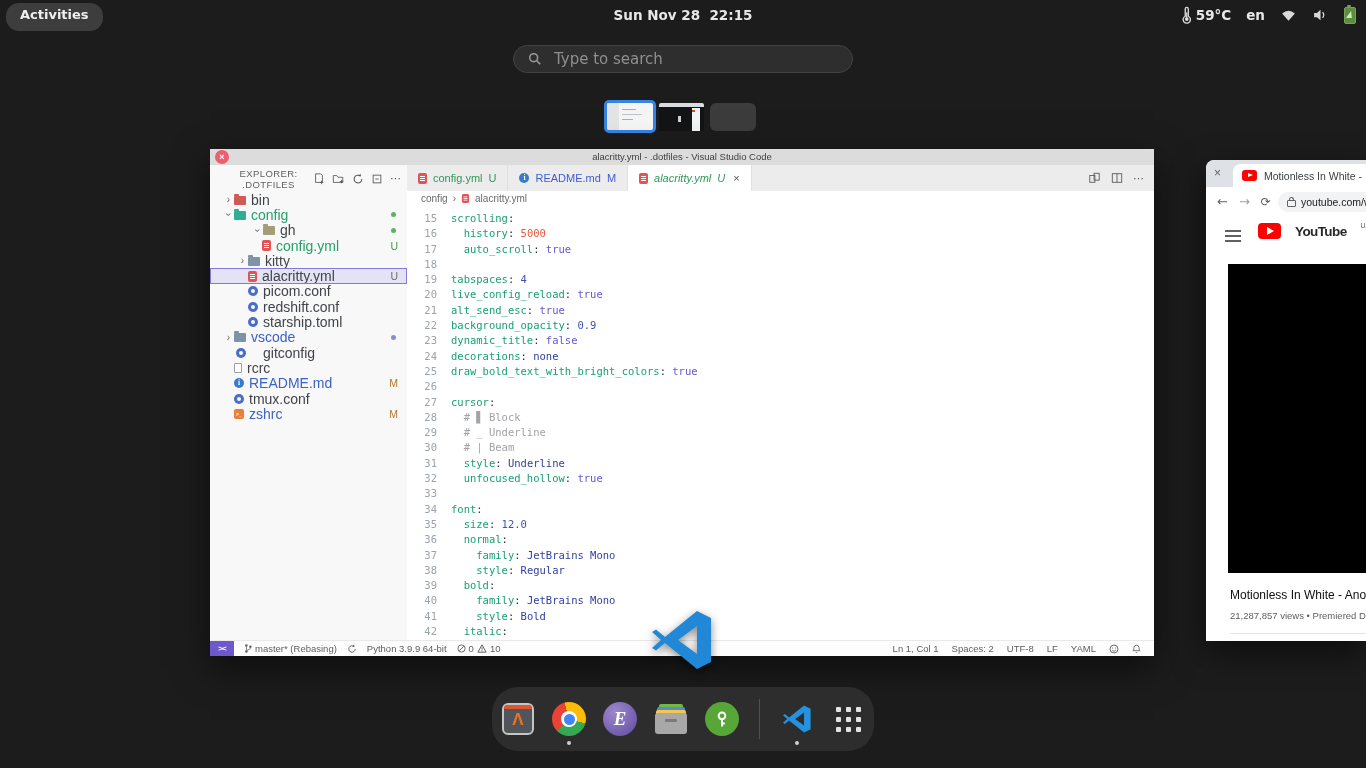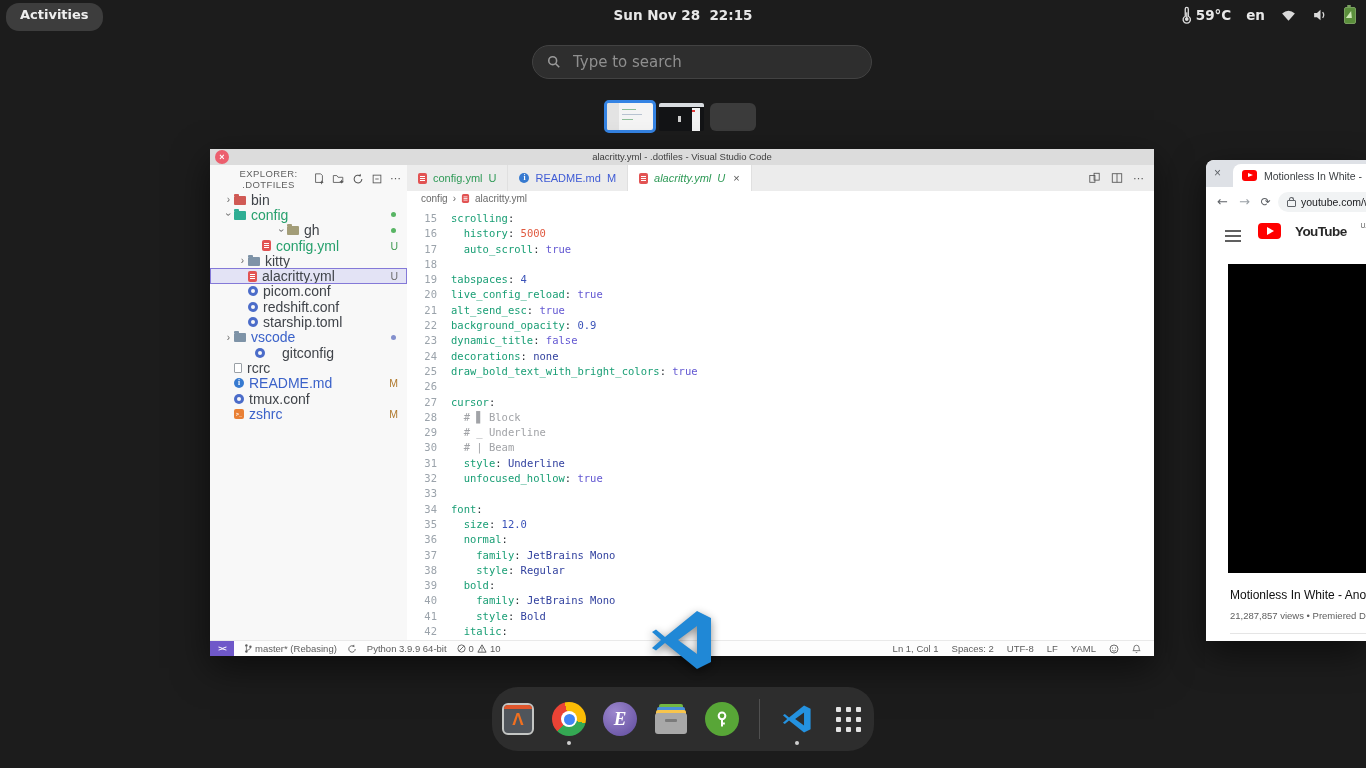--- a/index.html
+++ b/index.html
@@ -11,21 +11,21 @@
   .activities{position:absolute;left:6px;top:3px;height:28px;line-height:24px;padding:0 14px;
           background:#3d3d3d;border-radius:13px;font-size:13px;font-weight:bold;color:#efefef;cursor:pointer;}
   .clock{position:absolute;left:0;right:0;top:0;height:30px;line-height:30px;text-align:center;
           font-size:13.5px;font-weight:bold;white-space:pre;}
   .sysarea{position:absolute;right:10px;top:0;height:30px;display:flex;align-items:center;gap:15px;}
   .sysitem{display:flex;align-items:center;gap:5px;font-size:13.5px;font-weight:bold;color:#e8e8e8;}
   .battery{width:10px;height:15px;background:#5b8f3c;border:1px solid #79a05f;border-radius:2px;position:relative;}
   .battery::before{content:"";position:absolute;top:-3px;left:2px;width:4px;height:2px;background:#79a05f;border-radius:1px;}
   .bolt{position:absolute;left:2px;top:3px;width:0;height:0;border-left:3px solid transparent;border-right:3px solid transparent;border-bottom:7px solid #cfe8b8;transform:skewX(-18deg);}
   
-  #searchbox{position:absolute;left:532px;top:45px;width:340px;height:34px;background:#2e2e2e;
+  #searchbox{position:absolute;left:513px;top:45px;width:340px;height:28px;background:#2e2e2e;
           border:1px solid #424242;border-radius:17px;display:flex;align-items:center;padding:0 14px;box-sizing:border-box;}
   #searchbox input{background:transparent;border:none;outline:none;color:#bdbdbd;font-size:15px;
           font-family:"DejaVu Sans",sans-serif;margin-left:10px;width:260px;}
   #searchbox input::placeholder{color:#8f8f8f;}
   
   .thumb{position:absolute;border-radius:5px;cursor:pointer;}
   #thumb1{left:604px;top:100px;width:46px;height:27px;border:3px solid #3584e4;background:#f5f5f5;overflow:hidden;}
   #thumb1 .mside{position:absolute;left:0;top:0;width:12px;height:100%;background:#e4e4e4;}
   #thumb1 .mline{position:absolute;height:1px;background:#7fbf8f;}
   #thumb2{left:659px;top:103px;width:45px;height:28px;background:#131416;overflow:hidden;border-radius:2px;}
@@ -245,21 +245,21 @@
               <span class="chev">›</span>
               <span class="ticon tfolder folder-red"></span>
               <span class="tlabel">bin</span>
             </div>
             <div class="trow" style="padding-left: 13px;">
               <span class="chev exp">›</span>
               <span class="ticon tfolder folder-teal"></span>
               <span class="tlabel green">config</span>
               <span class="dot green"></span>
             </div>
-            <div class="trow" style="padding-left: 42px; margin-left: 24px;">
+            <div class="trow" style="padding-left: 42px;">
               <span class="chev exp">›</span>
               <span class="ticon tfolder folder-olive"></span>
               <span class="tlabel">gh</span>
               <span class="dot green"></span>
             </div>
             <div class="trow" style="padding-left: 41px;">
               <span class="chev"></span>
               <span class="ticon yaml"></span>
               <span class="tlabel green">config.yml</span>
               <span class="badge green">U</span>
@@ -289,21 +289,21 @@
               <span class="chev"></span>
               <span class="ticon gear"></span>
               <span class="tlabel">starship.toml</span>
             </div>
             <div class="trow" style="padding-left: 13px;">
               <span class="chev">›</span>
               <span class="ticon tfolder folder-blue"></span>
               <span class="tlabel blue">vscode</span>
               <span class="dot slate"></span>
             </div>
-            <div class="trow" style="padding-left: 22px; gap: 12px;">
+            <div class="trow" style="padding-left: 3px; gap: 12px;">
               <span class="chev"></span>
               <span class="ticon gear"></span>
               <span class="tlabel">gitconfig</span>
             </div>
             <div class="trow" style="padding-left: 13px;">
               <span class="chev"></span>
               <span class="ticon filei"></span>
               <span class="tlabel">rcrc</span>
             </div>
             <div class="trow" style="padding-left: 13px;">

